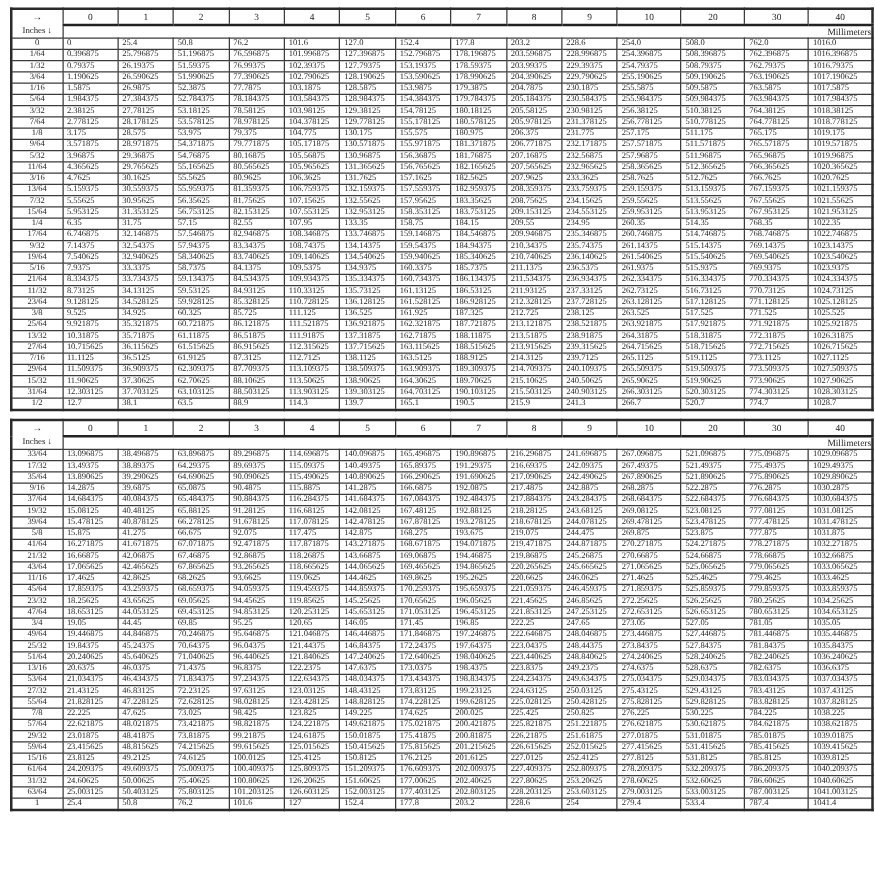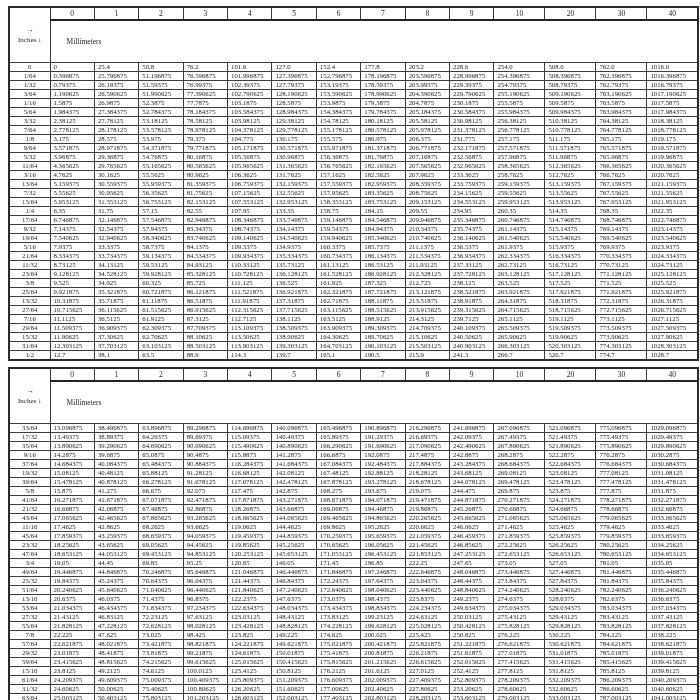--- a/index.html
+++ b/index.html
@@ -39,22 +39,22 @@
   th.corner {
     text-align: center;
     padding: 0;
     border-bottom: 1px solid #3c3c3c;
   }
   .corner-arrow { font-size: 8px; line-height: 10px; }
   .corner-label { font-size: 7px;  line-height: 10px; }
   th.unit {
     height: 10px;
     font-size: 7.5px;
-    text-align: left;
-    padding: 16px;
+    text-align: right;
+    padding: 0;
   }
   tbody td {
     height: 8.7px;
     font-size: 6.8px;
     line-height: 8px;
     padding: 0 0 0 3px;
     text-align: left;
   }
   tbody td.rl {
     text-align: center;

